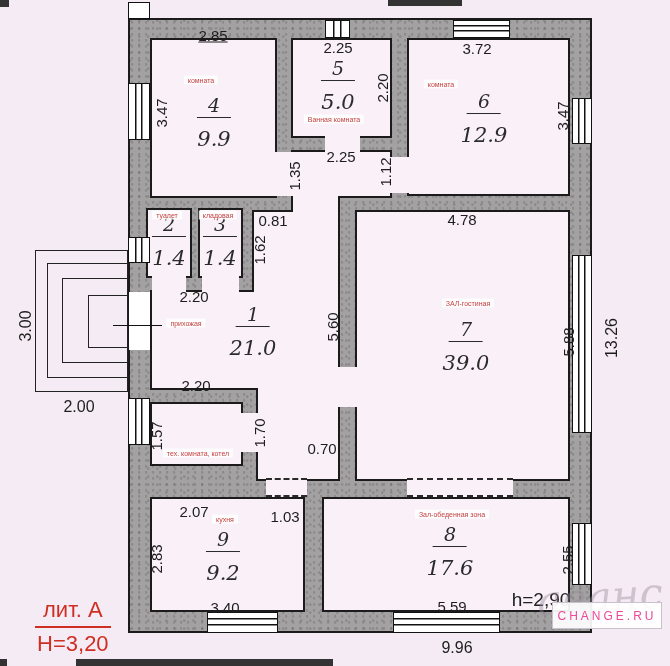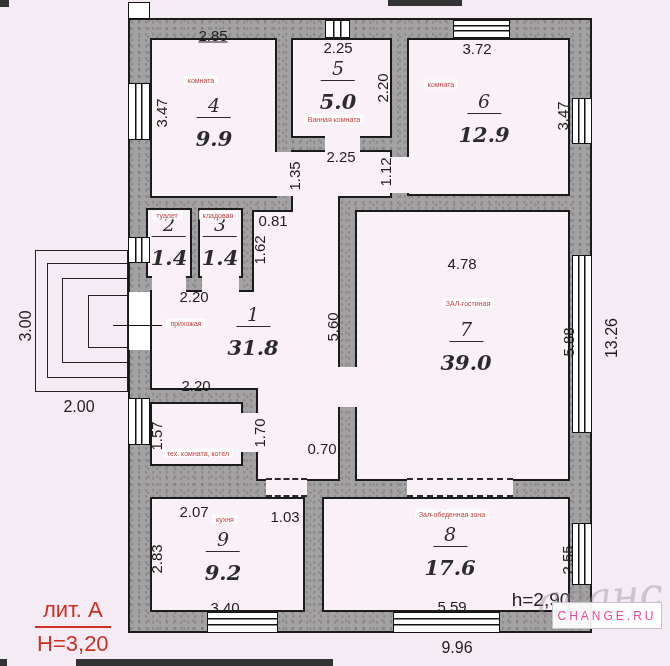--- a/index.html
+++ b/index.html
@@ -28,21 +28,21 @@
   .porch{position:absolute;border:1.6px solid #222;background:transparent;box-sizing:border-box;z-index:0;}
   .doorline{position:absolute;border-top:1.6px solid #111;z-index:5;}
   .dim{position:absolute;font-size:15px;color:#1d1d1d;white-space:nowrap;
        transform:translate(-50%,-50%);z-index:5;}
   .dim.v{transform:translate(-50%,-50%) rotate(-90deg);}
   .dim.big{font-size:16px;}
   .dim.hh{font-size:19px;color:#222;}
   .rlabel{position:absolute;transform:translate(-50%,-50%);text-align:center;z-index:5;
           font-family:"DejaVu Serif",serif;font-style:italic;color:#2b2b2b;line-height:1.05;}
   .rlabel .num{display:inline-block;font-size:19px;border-bottom:1.6px solid #2b2b2b;padding:0 11px 1px;}
-  .rlabel .area{display:block;font-size:21px;padding-top:10px;font-weight:bold;}
+  .rlabel .area{display:block;font-size:21px;padding-top:10px;}
   .rname{position:absolute;transform:translate(-50%,-50%);font-size:7px;color:#c54040;
          background:rgba(255,255,255,.85);padding:1px 4px;white-space:nowrap;z-index:5;}
   .litera{position:absolute;left:35px;top:597px;text-align:center;color:#cf2e22;
           font-size:22px;z-index:5;}
   .litera .lit-top{display:inline-block;padding:0 8px 3px;border-bottom:2px solid #cf2e22;}
   .litera .lit-bottom{display:block;padding-top:3px;}
   .wm-script{position:absolute;left:600px;top:597px;transform:translate(-50%,-50%) rotate(-4deg);
              font-family:"DejaVu Serif",serif;font-style:italic;font-size:42px;
              color:rgba(150,138,152,.42);z-index:6;}
   .wm-box{position:absolute;left:552px;top:602px;width:110px;height:27px;box-sizing:border-box;
@@ -114,21 +114,21 @@
   <div class="dim v" style="left:161px;top:113px;">3.47</div>
   <div class="dim v" style="left:382px;top:88px;">2.20</div>
   <div class="dim v" style="left:562px;top:116px;">3.47</div>
   <div class="dim" style="left:341px;top:156px;">2.25</div>
   <div class="dim v" style="left:385px;top:172px;">1.12</div>
   <div class="dim v" style="left:294px;top:176px;">1.35</div>
   <div class="dim" style="left:273px;top:220px;">0.81</div>
   <div class="dim v" style="left:259px;top:250px;">1.62</div>
   <div class="dim" style="left:194px;top:296px;">2.20</div>
   <div class="dim v" style="left:332px;top:327px;">5.60</div>
-  <div class="dim" style="left:462px;top:219px;margin-top:44px;">4.78</div>
+  <div class="dim" style="left:462px;top:219px;">4.78</div>
   <div class="dim v" style="left:568px;top:342px;">5.88</div>
   <div class="dim v big" style="left:612px;top:338px;">13.26</div>
   <div class="dim v big" style="left:26px;top:326px;">3.00</div>
   <div class="dim big" style="left:79px;top:407px;">2.00</div>
   <div class="dim" style="left:196px;top:385px;">2.20</div>
   <div class="dim v" style="left:156px;top:436px;">1.57</div>
   <div class="dim v" style="left:259px;top:433px;">1.70</div>
   <div class="dim" style="left:194px;top:463px;margin-top:48px;">2.07</div>
   <div class="dim" style="left:322px;top:448px;text-align:center;">0.70</div>
   <div class="dim" style="left:285px;top:516px;">1.03</div>
@@ -137,21 +137,21 @@
   <div class="dim" style="left:452px;top:606px;">5.59</div>
   <div class="dim v" style="left:567px;top:560px;">2.55</div>
   <div class="dim big" style="left:457px;top:648px;">9.96</div>
   <div class="dim hh" style="left:541px;top:600px;">h=2,90</div>
 
   <div class="rlabel" style="left:214px;top:123px;"><span class="num">4</span><span class="area">9.9</span></div>
   <div class="rlabel" style="left:338px;top:86px;"><span class="num">5</span><span class="area">5.0</span></div>
   <div class="rlabel" style="left:484px;top:119px;"><span class="num">6</span><span class="area">12.9</span></div>
   <div class="rlabel" style="left:169px;top:242px;"><span class="num">2</span><span class="area">1.4</span></div>
   <div class="rlabel" style="left:220px;top:242px;"><span class="num">3</span><span class="area">1.4</span></div>
-  <div class="rlabel" style="left:253px;top:332px;"><span class="num">1</span><span class="area">31.8</span></div>
+  <div class="rlabel" style="left:253px;top:332px;"><span class="num">1</span><span class="area">21.0</span></div>
   <div class="rlabel" style="left:466px;top:347px;"><span class="num">7</span><span class="area">39.0</span></div>
   <div class="rlabel" style="left:223px;top:557px;"><span class="num">9</span><span class="area">9.2</span></div>
   <div class="rlabel" style="left:450px;top:552px;"><span class="num">8</span><span class="area">17.6</span></div>
 
   <div class="rname" style="left:201px;top:80px;">комната</div>
   <div class="rname" style="left:334px;top:119px;">Ванная комната</div>
   <div class="rname" style="left:441px;top:84px;">комната</div>
   <div class="rname" style="left:167px;top:215px;">туалет</div>
   <div class="rname" style="left:218px;top:215px;">кладовая</div>
   <div class="rname" style="left:186px;top:323px;">прихожая</div>

